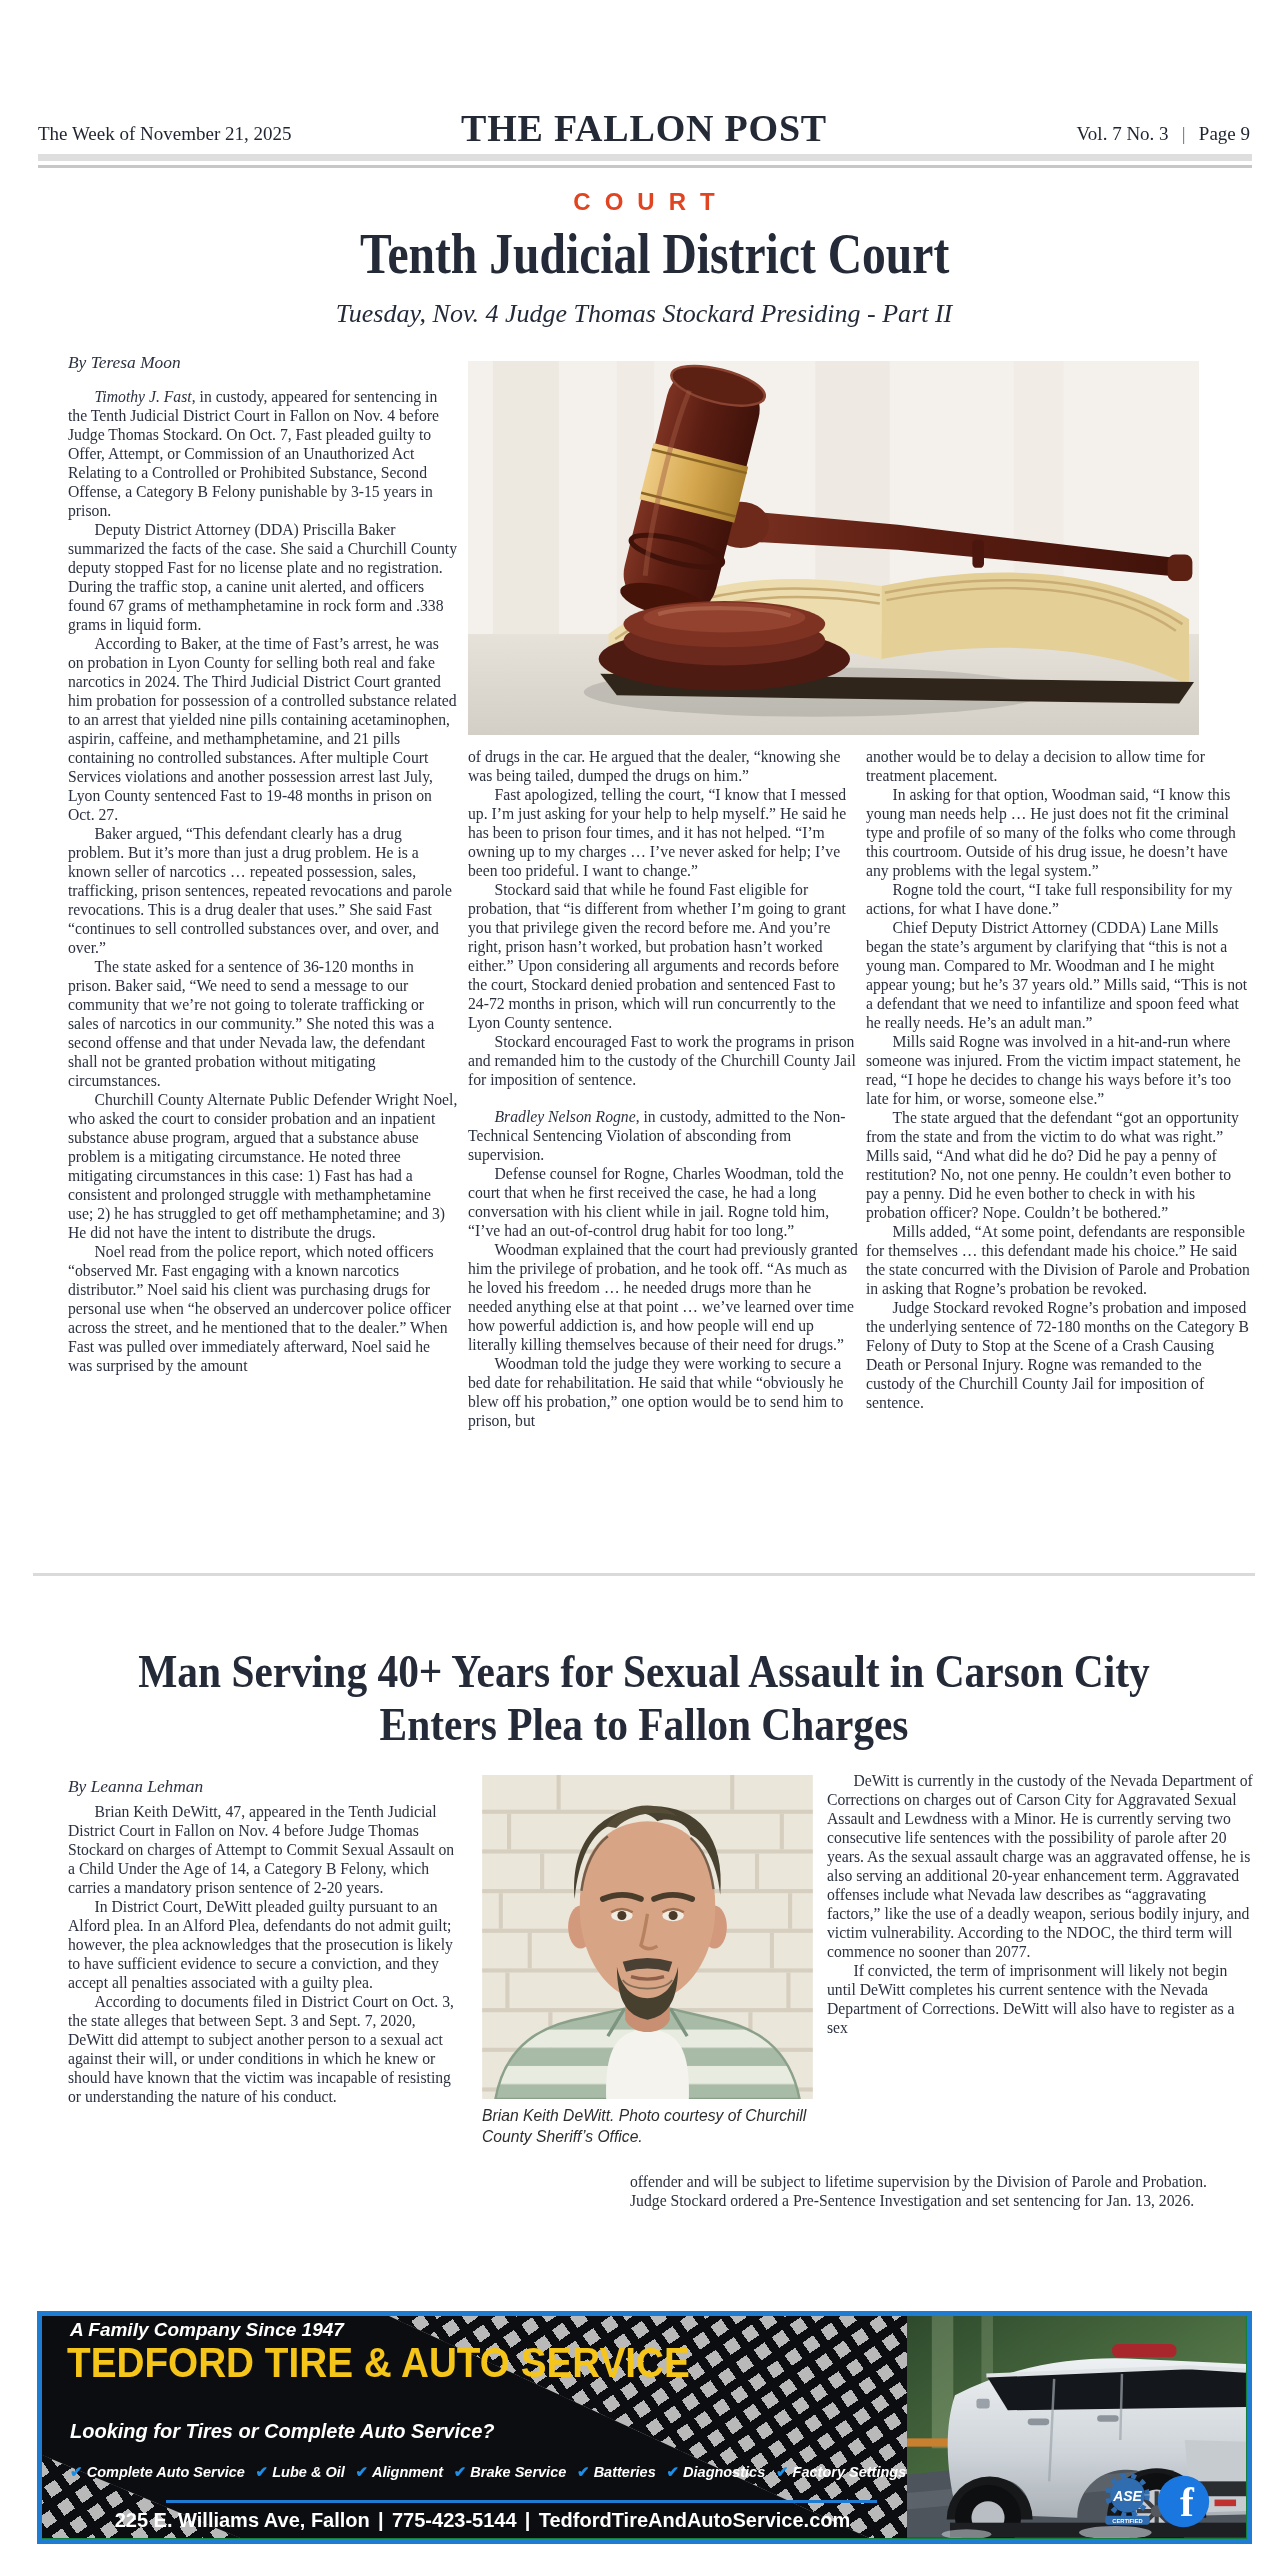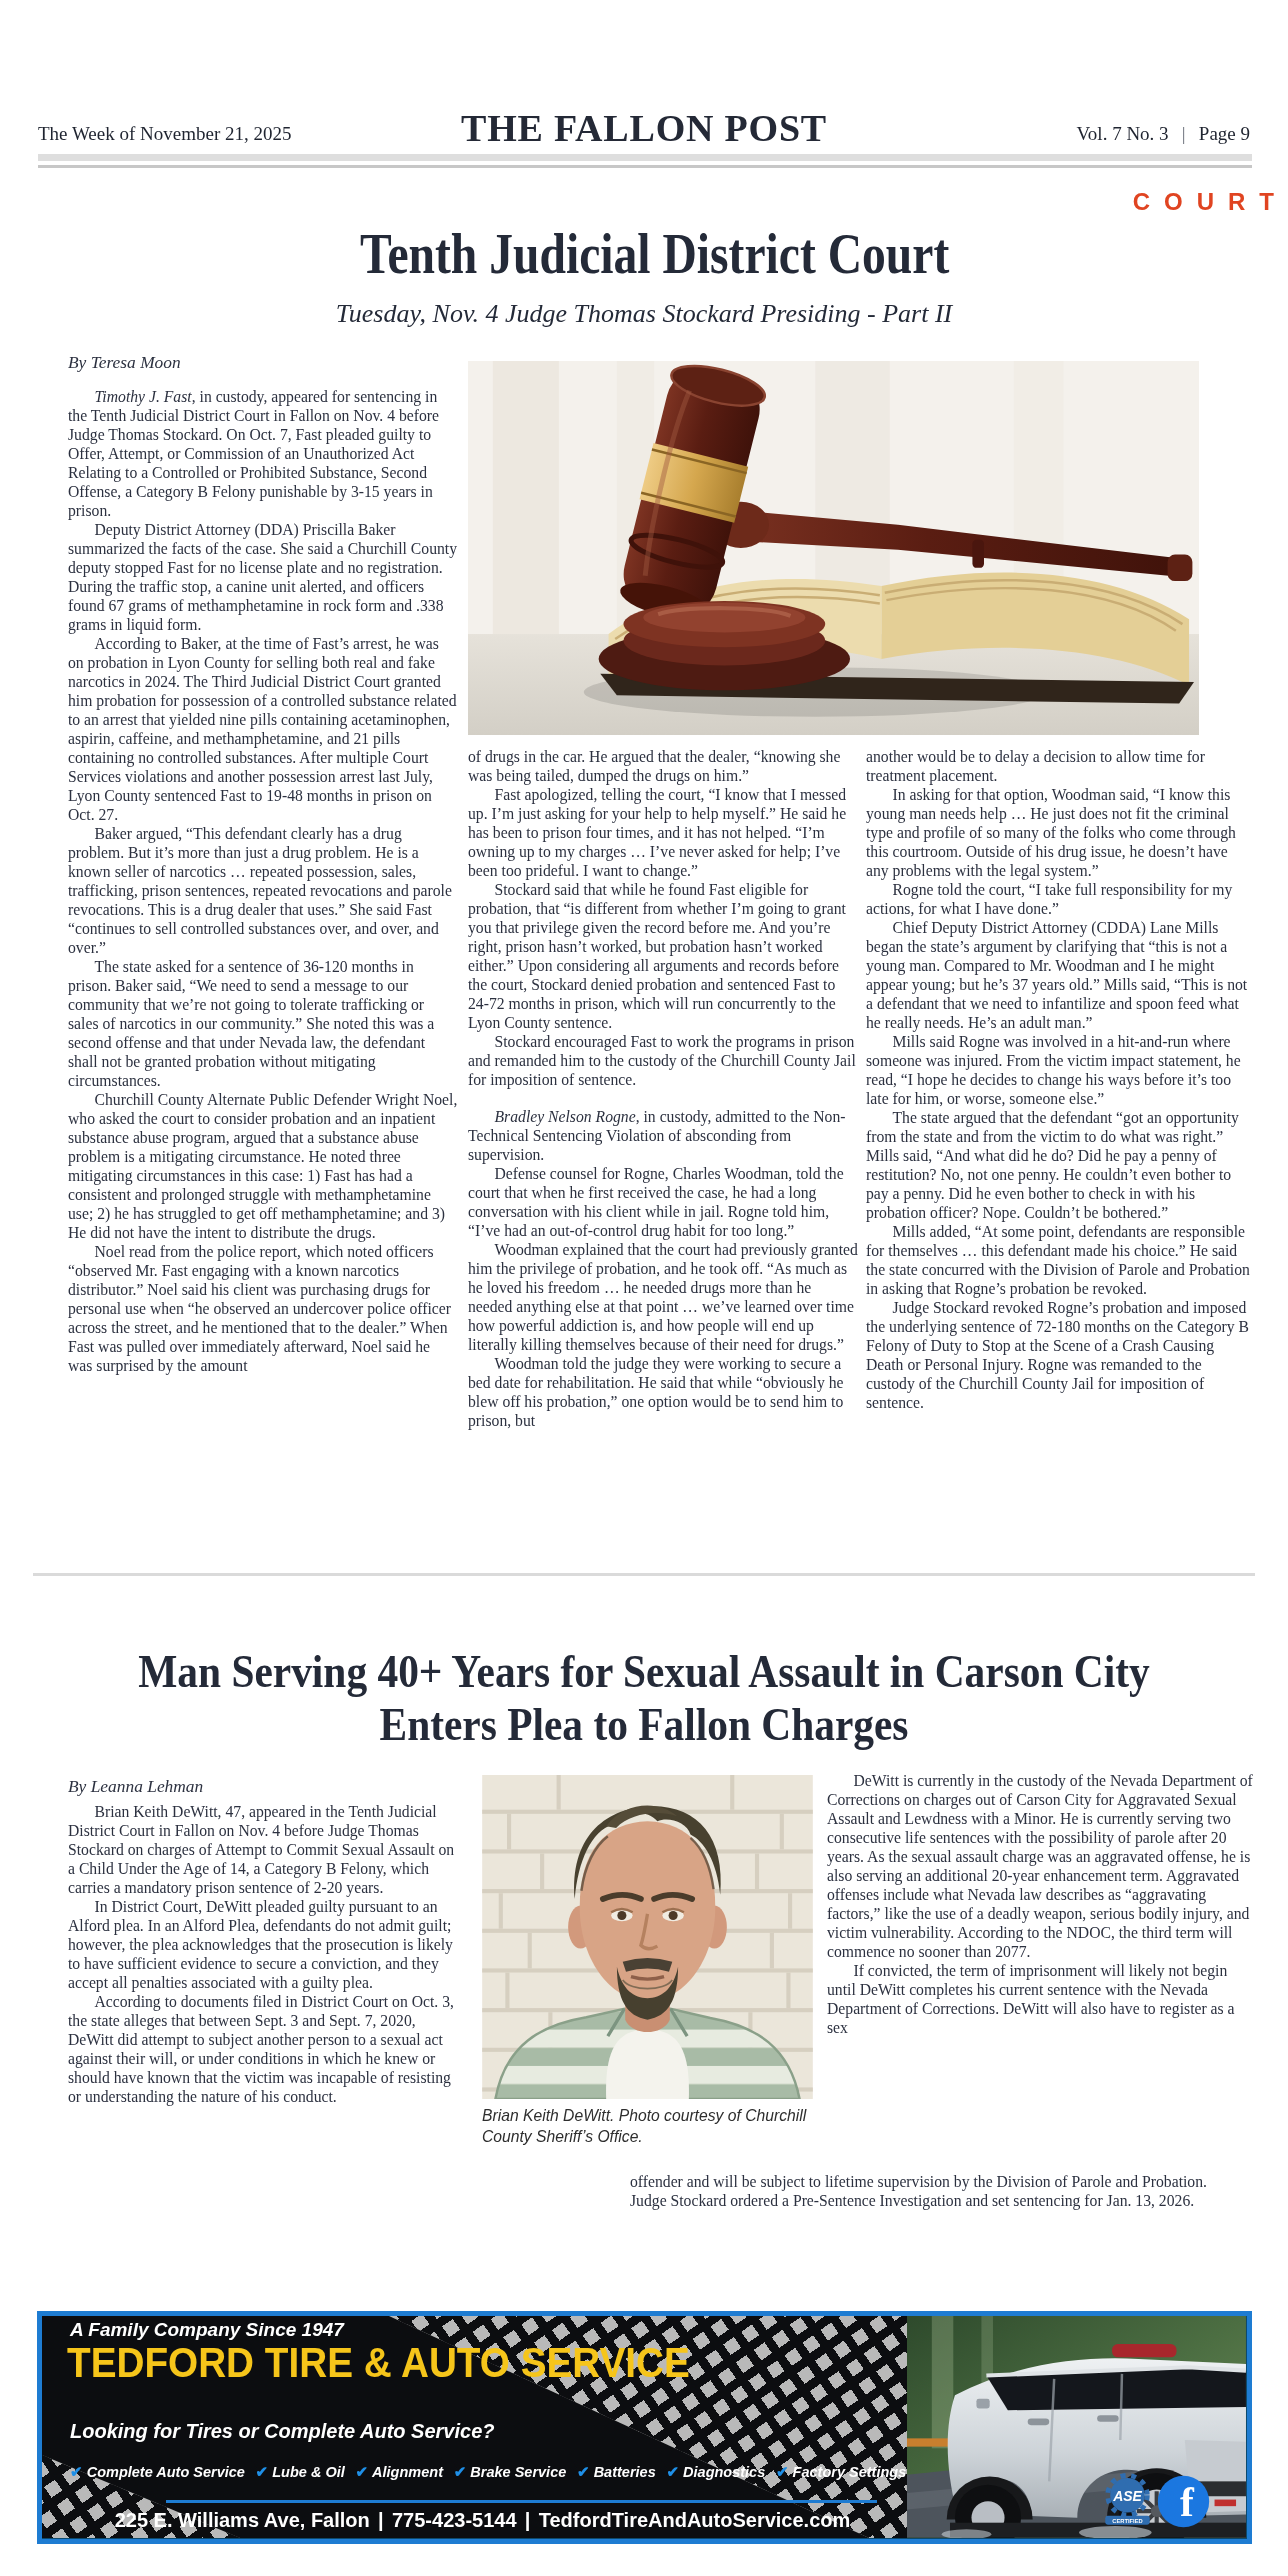--- a/index.html
+++ b/index.html
@@ -8,21 +8,21 @@
 
   
   .issue-date{position:absolute;left:38px;top:123px;font-size:19px;color:#1f2430;}
   .masthead{position:absolute;left:0;right:0;top:106px;text-align:center;
             font-size:38px;font-weight:bold;letter-spacing:0.8px;color:#242936;}
   .vol-page{position:absolute;right:38px;top:123px;font-size:19px;color:#1f2430;display:flex;gap:13.2px;}
   .vol-page .sep{color:#6a6f7a;}
   .rule-a{position:absolute;left:38px;right:36px;top:154px;height:7.4px;background:#dedede;}
   .rule-b{position:absolute;left:38px;right:36px;top:165px;height:2.5px;background:#c7c7c7;}
 
-  .section-label{position:absolute;left:0;right:0;top:188px;text-align:right;
+  .section-label{position:absolute;left:0;right:0;top:188px;text-align:center;
     font-family:"Liberation Sans",sans-serif;font-weight:bold;font-size:24px;
     letter-spacing:14px;text-indent:14px;color:#e04421;}
 
   .h1{position:absolute;left:0;right:0;top:222px;text-align:center;
       font-size:56px;font-weight:bold;color:#242a38;white-space:nowrap;padding-left:22px;}
   .cond{display:inline-block;transform:scaleX(0.85);transform-origin:50% 50%;}
   .cond2{display:inline-block;transform:scaleX(0.9);transform-origin:50% 50%;}
   .subtitle{position:absolute;left:0;right:0;top:299px;text-align:center;
             font-style:italic;font-size:26px;color:#242a38;}
 
@@ -52,21 +52,21 @@
   #a2wideL{left:68px;top:2191px;width:602px;}
   #a2wideR{left:630px;top:2172px;width:593px;}
 
   .mug-figure{position:absolute;left:478px;top:1771px;width:331px;}
   .mug-figure svg{display:block;width:331px;height:324px;}
   .mug-caption{font-family:"Liberation Sans",sans-serif;font-style:italic;
                font-size:15.7px;line-height:20.7px;color:#2e2e2e;margin-top:7.4px;}
 
   
   .ad{position:absolute;left:37px;top:2311px;width:1215px;height:233px;
-      box-sizing:border-box;border:5.8px solid #1e7cd2;background:#0c4a6e;
+      box-sizing:border-box;border:5.8px solid #1e7cd2;background:#15803d;
       font-family:"Liberation Sans",sans-serif;}
   .ad-inner{position:relative;width:1204px;height:222px;overflow:hidden;background:#0c0d10;}
   .ad-photo{position:absolute;right:0;top:0;width:339px;height:222px;}
   .tread{background-color:#b9b9b9;
     background-image:repeating-linear-gradient(55deg,#0c0d10 0 9px,transparent 9px 22px),
                      repeating-linear-gradient(-35deg,#0c0d10 0 9px,transparent 9px 22px);}
   .tread-top{position:absolute;left:0;top:0;width:865px;height:222px;
     clip-path:polygon(347px 0,865px 0,865px 222px,827px 222px);}
   .tread-bl{position:absolute;left:0;bottom:0;width:198px;height:83px;
     clip-path:polygon(0 0,198px 83px,0 83px);}

